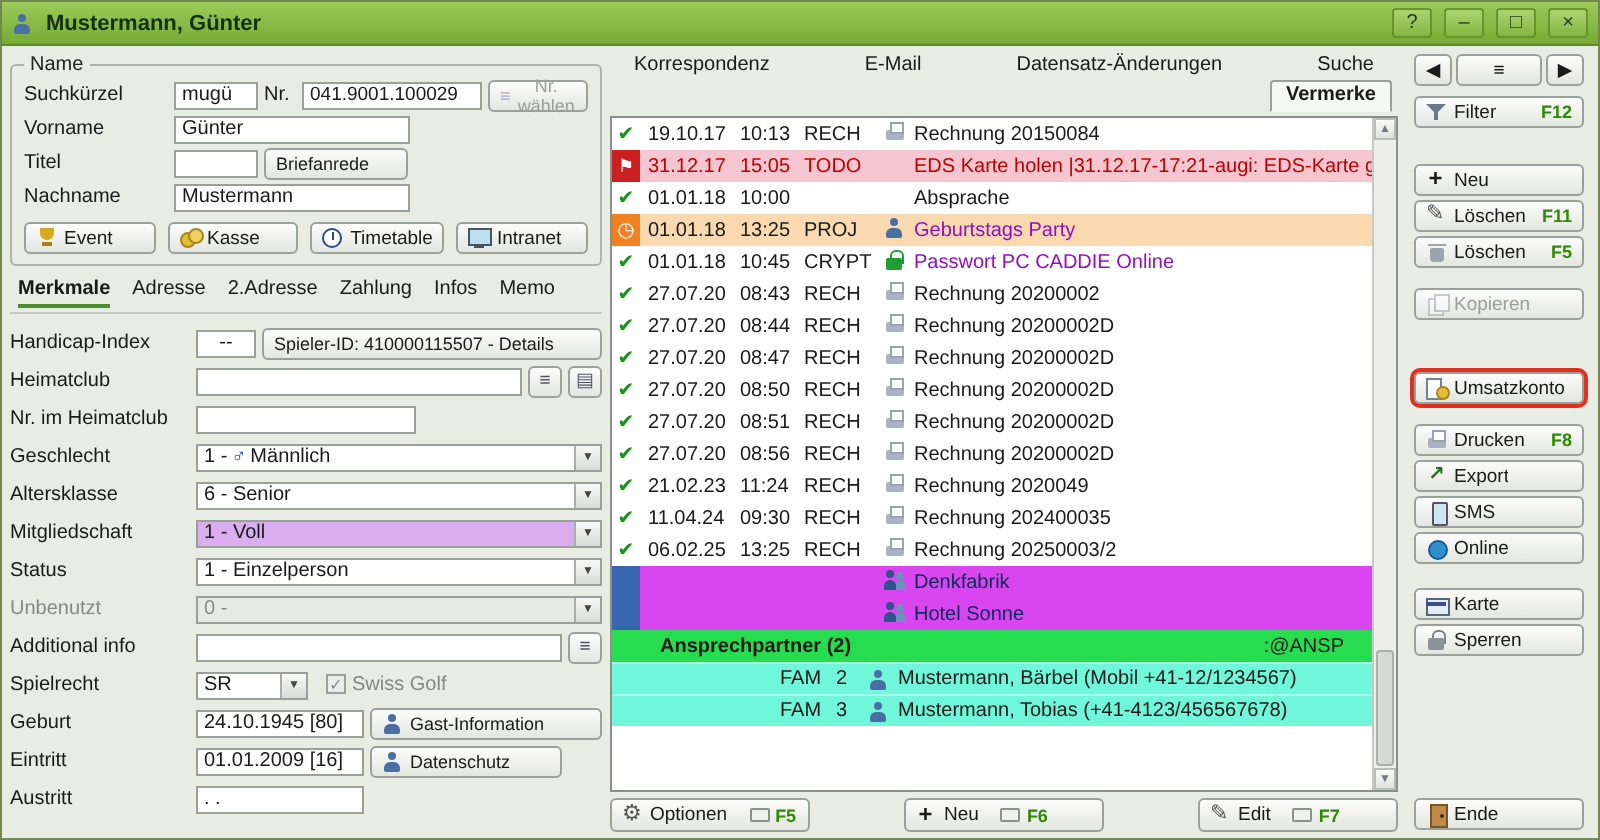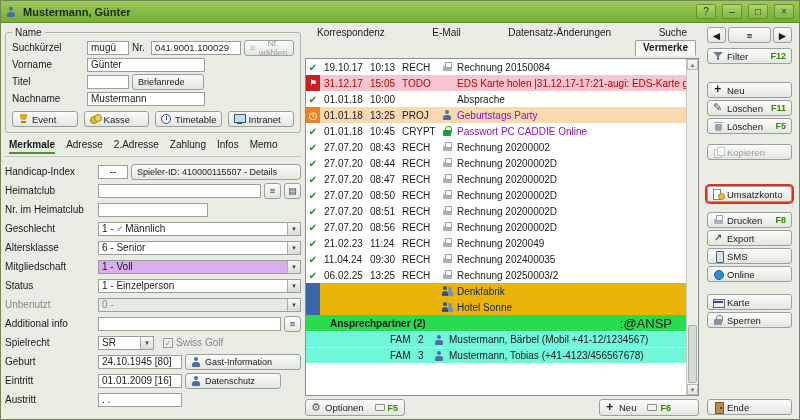--- a/index.html
+++ b/index.html
@@ -114,26 +114,26 @@
   .c-ic.red { background:#CC2020; } .c-ic.red .g { color:#FFF; font-size:9px; }
   .c-ic.org { background:#F08020; } .c-ic.org .g { color:#FFF; font-weight:bold; }
   .c-ic.blu { background:#3A66B0; }
   .c-date { flex:0 0 50px; padding-left:4px; }
   .c-time { flex:0 0 32px; }
   .c-code { flex:0 0 40px; }
   .c-doc  { flex:0 0 15px; }
   .c-txt  { flex:1; overflow:hidden; }
   .row-pink { background:#F5C6D0; color:#C00000; }
   .row-orange { background:#FAD9B0; }
-  .row-blue { background:#eab308; color:#0A2A5A; }
+  .row-blue { background:#d946ef; color:#0A2A5A; }
   .t-red { color:#C00000; }
   .t-purple { color:#9010C0; }
   .ansprow { height:16px; background:#28DC50; display:flex; align-items:center; padding-left:24px; }
   .ansp-label { font-weight:bold; }
-  .ansp-right { margin-left:auto; font-size:13px; padding-right:14px; }
+  .ansp-right { margin-left:auto; font-size:10px; padding-right:14px; }
   .famrow { height:16px; background:#70F6D8; display:flex; align-items:center; border-top:1px solid #A6FBE8; }
   .fam-sp { flex:0 0 84px; } .fam-code { flex:0 0 28px; } .fam-num { flex:0 0 16px; }
   .fam-name { margin-left:4px; overflow:hidden; white-space:nowrap; }
   .vscroll { position:absolute; right:0; top:0; bottom:0; width:12px; background:#EDEEE9; border-left:1px solid #C6CAC2; }
   .varr { position:absolute; left:0; right:0; height:11px; font-size:6px; color:#778; text-align:center; line-height:11px; background:linear-gradient(#FAFAF8,#E0E2DC); border:1px solid #B8BEB6; }
   .varr.up { top:0; } .varr.dn { bottom:0; }
   .vthumb { position:absolute; left:1px; right:1px; bottom:12px; height:58px; background:#D6DAD2; border:1px solid #AAB0A8; border-radius:2px; }
   .mfooter { position:absolute; left:0; right:0; bottom:0; height:19px; display:flex; align-items:center; justify-content:space-between; }
   .fbtn { min-width:100px; height:17px; }
   .kbd { display:inline-block; width:10px; height:7px; border:1px solid #8A928A; background:#F0F0EC; border-radius:1px; margin-left:8px; }
@@ -571,20 +571,26 @@
           <span class="fkey">F5</span>
         </button>
 
         <button class="btn fbtn">
           <i class="mi plusi"></i>
           <span>Neu</span>
           <i class="kbd"></i>
           <span class="fkey">F6</span>
         </button>
 
+        <button class="btn fbtn">
+          <i class="mi pencil"></i>
+          <span>Edit</span>
+          <i class="kbd"></i>
+          <span class="fkey">F7</span>
+        </button>
 
     </div>
   </div>
 
   <div class="right-panel">
     <div class="rnav">
       <button class="btn nb">◀</button>
       <button class="btn nm">≡</button>
       <button class="btn nb">▶</button>
     </div>

